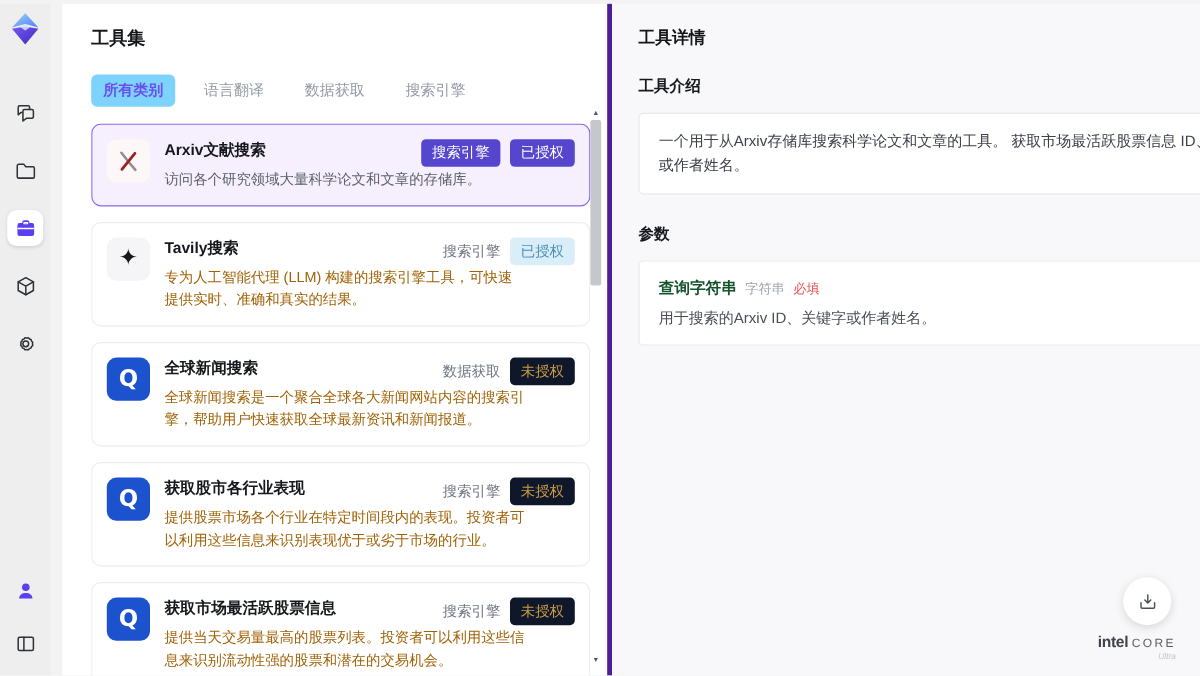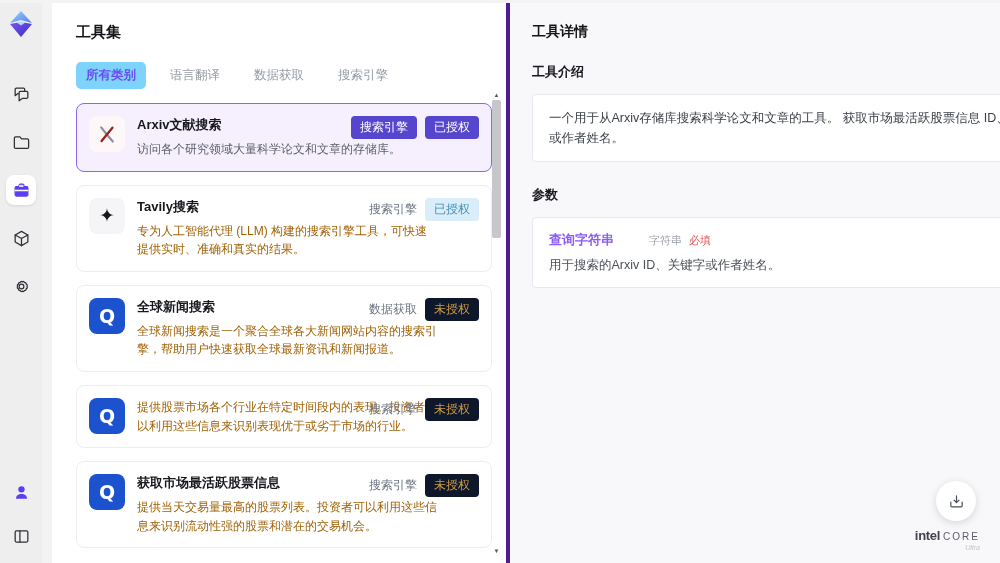--- a/index.html
+++ b/index.html
@@ -58,22 +58,22 @@
 
   
   .detail { position:absolute; left:506px; top:3px; width:586px; height:560px; background:#f8f8fa;
             border-left:4px solid #4c1d95; padding:20px 22px; }
   .detail-title { font-size:14px; font-weight:700; color:#14161a; margin-bottom:22px; }
   .section-h { font-size:13px; font-weight:700; color:#17191e; margin-bottom:13px;font-family:Liberation Mono, monospace; }
   .box { background:#fff; border:1px solid #e8e9ed; border-radius:4px; padding:13px 16px; }
   .intro-box { font-size:12.5px; color:#3c4048; line-height:1.6; margin-bottom:24px; }
   .param-box { margin-bottom:10px; }
   .param-head { display:flex; align-items:baseline; gap:7px; margin-bottom:8px; }
-  .param-name { font-size:13px; font-weight:700; color:#8b5cf6; }
-  .param-type { font-size:11px; color:#9aa0ab;margin-left:28px; }
+  .param-name { font-size:13px; font-weight:700; color:#14532d; }
+  .param-type { font-size:11px; color:#9aa0ab; }
   .param-req { font-size:11px; color:#e05656; }
   .param-desc { font-size:12.5px; color:#4a4e57; }
 
   
   .fab { position:absolute; right:24px; bottom:42px; width:40px; height:40px; background:#fff; border-radius:50%;
          box-shadow:0 2px 8px rgba(0,0,0,.14); display:flex; align-items:center; justify-content:center; cursor:pointer; z-index:6;}
   .fab svg { width:17px; height:17px; stroke:#4a4e59; stroke-width:1.7; fill:none; stroke-linecap:round; stroke-linejoin:round; }
   .brand { position:absolute; right:20px; bottom:12px; text-align:right; line-height:1; z-index:6;margin-left:11px;}
   .brand-row { display:flex; align-items:baseline; gap:3px; justify-content:flex-end; }
   .brand-intel { font-size:13px; font-weight:700; color:#41424c; letter-spacing:-0.3px; }
@@ -203,20 +203,21 @@
     <div class="badges">
       <span class="cat-plain">数据获取</span>
       <span class="pill pill-yellow">未授权</span>
     </div>
   </div>
         <div class="card">
     <div class="card-icon icon-bg-blue">
             <span class="qglyph">Q</span>
           </div>
     <div class="card-main">
+      <div class="card-title">获取股市各行业表现</div>
       <div class="card-desc">提供股票市场各个行业在特定时间段内的表现。投资者可以利用这些信息来识别表现优于或劣于市场的行业。</div>
     </div>
     <div class="badges">
       <span class="cat-plain">搜索引擎</span>
       <span class="pill pill-yellow">未授权</span>
     </div>
   </div>
         <div class="card">
     <div class="card-icon icon-bg-blue">
             <span class="qglyph">Q</span>

